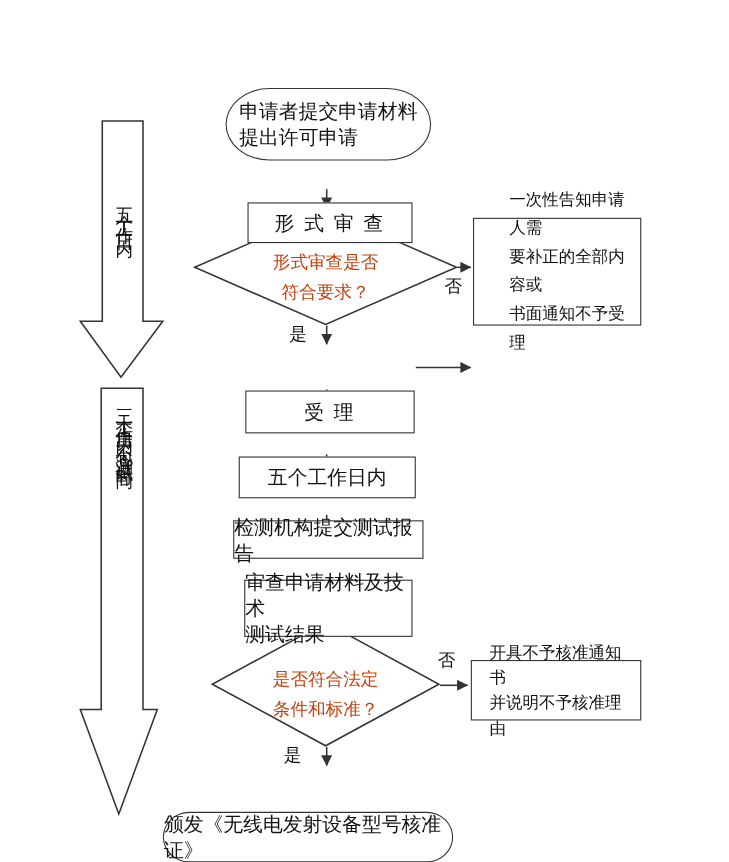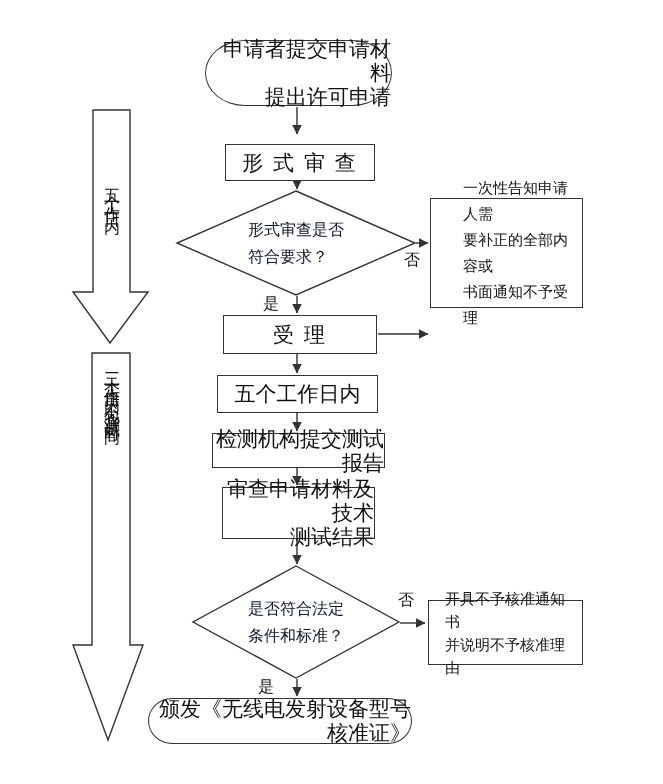--- a/index.html
+++ b/index.html
@@ -22,39 +22,41 @@
     width: 663px; height: 784px;
   }
   .node {
     position: absolute;
     box-sizing: border-box;
     border: 1.4px solid #333333;
     background: #ffffff;
     display: flex;
     align-items: center;
     justify-content: center;
-    text-align: right;
+    text-align: left;
     white-space: pre-line;
-    font-size: 21px;
+    font-size: 18px;
     line-height: 24px;
     color: #111111;
+    margin-top: 40px;
   }
   .oval {
     border-radius: 40px / 50%;
   }
   .dtext {
     position: absolute;
     display: flex;
     align-items: center;
     justify-content: center;
-    text-align: left;
+    text-align: center;
     white-space: pre-line;
     font-size: 16px;
     line-height: 27px;
-    color: #0f172a;
+    color: #c2410c;
+    margin-top: 10px;
   }
   .sidebox {
     position: absolute;
     box-sizing: border-box;
     border: 1.4px solid #333333;
     background: #ffffff;
     display: flex;
     align-items: center;
     text-align: left;
     white-space: pre-line;
@@ -118,38 +120,38 @@
   <div class="vlabel long" style="left:102px; top:360px; height:330px;">三十个工作日内（不包含测试时间）</div>
 
   <div class="node oval" style="left:205px; top:40px; width:187px; height:66px;">申请者提交申请材料
 提出许可申请</div>
 
   <div class="node" style="left:225px; top:144px; width:150px; height:37px; letter-spacing:2px;">形 式 审 查</div>
 
   <div class="dtext" style="left:216px; top:215px; width:160px; height:56px;">形式审查是否
 符合要求？</div>
 
-  <div class="sidebox" style="left:430px; top:198px; width:153px; height:110px;padding-left:32px;">一次性告知申请人需
+  <div class="sidebox" style="left:430px; top:198px; width:153px; height:98px;padding-left:32px;">一次性告知申请人需
 要补正的全部内容或
 书面通知不予受理</div>
 
   <div class="node" style="left:223px; top:315px; width:154px; height:39px; letter-spacing:2px;">受 理</div>
 
 
   <div class="node" style="left:217px; top:375px; width:161px; height:38px;">五个工作日内</div>
 
   <div class="node" style="left:222px; top:487px; width:153px; height:52px;">审查申请材料及技术
 测试结果</div>
 
   <div class="node" style="left:212px; top:433px; width:173px; height:35px;">检测机构提交测试报告</div>
 
   <div class="dtext" style="left:226px; top:595px; width:140px; height:54px;">是否符合法定
 条件和标准？</div>
 
-  <div class="sidebox" style="left:428px; top:600px; width:155px; height:65px; line-height:23px;padding-left:16px;">开具不予核准通知书
+  <div class="sidebox" style="left:428px; top:600px; width:155px; height:55px; line-height:23px;padding-left:16px;">开具不予核准通知书
 并说明不予核准理由</div>
 
   <div class="node oval" style="left:148px; top:698px; width:264px; height:46px; border-radius:24px/50%;">颁发《无线电发射设备型号核准证》</div>
 
   <div class="branch-label" style="left:404px; top:250px;">否</div>
   <div class="branch-label" style="left:263px; top:294px;">是</div>
   <div class="branch-label" style="left:398px; top:590px;">否</div>
   <div class="branch-label" style="left:258px; top:677px;">是</div>
 
 </div>

